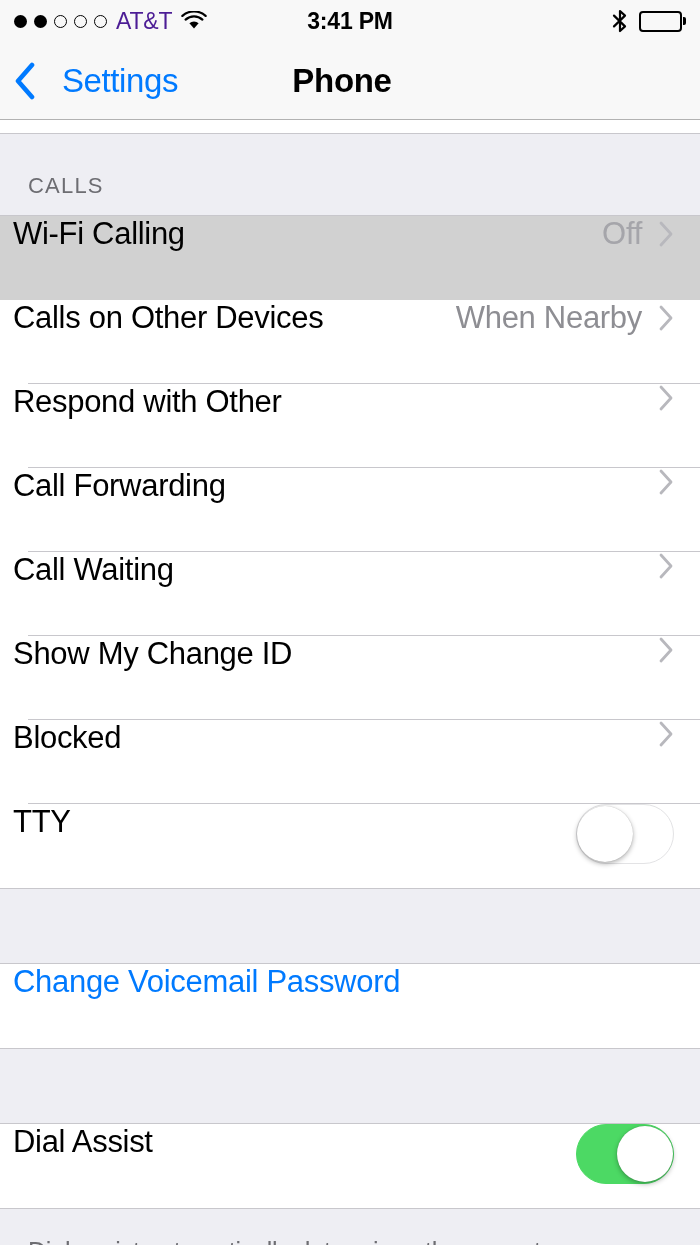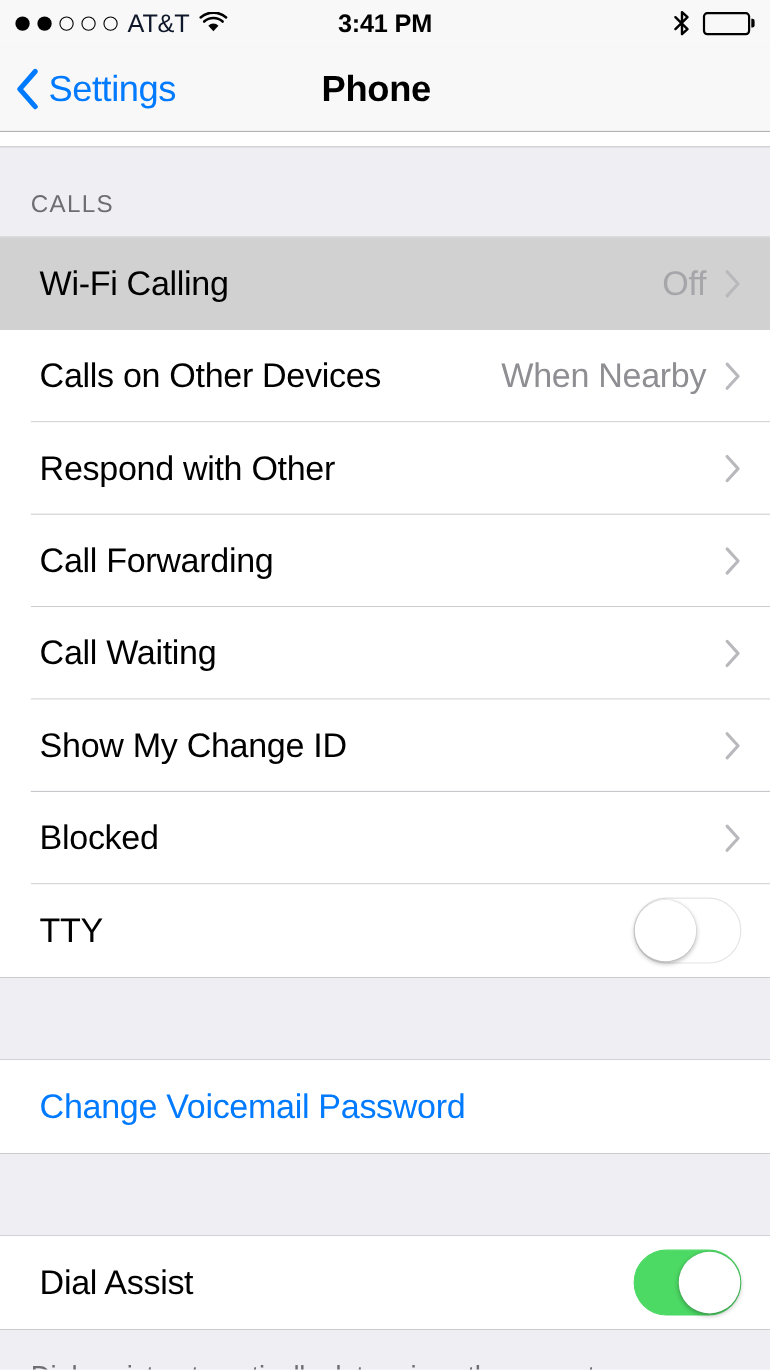--- a/index.html
+++ b/index.html
@@ -18,21 +18,21 @@
     background:#f8f8f8;
     display:flex; align-items:center;
     position:relative;
     padding:0 14px;
   }
   .sb-left { display:flex; align-items:center; gap:9px; }
   .dots { display:flex; align-items:center; gap:7px; }
   .dot { width:13px; height:13px; border-radius:50%; }
   .dot.filled { background:#000; }
   .dot.hollow { background:transparent; border:1.6px solid #000; }
-  .carrier { font-size:23px; color:#0f172a; letter-spacing:-0.2px; font-weight:400; }
+  .carrier { font-size:23px; color:#4c1d95; letter-spacing:-0.2px; font-weight:400; }
   .wifi { width:26px; height:20px; display:block; }
   .sb-center {
     position:absolute; left:0; right:0;
     text-align:center;
     font-size:23px; font-weight:700; color:#000;
     letter-spacing:-0.2px;
     pointer-events:none;
   }
   .sb-right {
     margin-left:auto; display:flex; align-items:center; gap:11px;
@@ -52,21 +52,21 @@
 
   
   .navbar {
     height:78px; width:100%;
     background:#f8f8f8;
     border-bottom:1px solid #b2b2b2;
     display:flex; align-items:center;
     position:relative;
   }
   .backbtn {
-    display:flex; align-items:center; gap:8px;
+    display:flex; align-items:center; gap:26px;
     padding-left:14px; cursor:pointer;
     position:relative; z-index:2;
   }
   .back-chev { width:22px; height:38px; display:block; }
   .back-label { font-size:33px; color:#007aff; letter-spacing:-0.4px; }
   .nav-title {
     position:absolute; left:0; right:16px; text-align:center;
     font-size:33px; font-weight:700; color:#000;
     letter-spacing:-0.3px; pointer-events:none;
   }
@@ -82,22 +82,22 @@
   .gap-calls { height:83px; position:relative; }
   .section-header {
     position:absolute; left:28px; bottom:16px;
     font-size:22px; color:#6d6d72; letter-spacing:1.2px;
   }
   .gap-plain { height:76px; }
 
   .group { background:#fff; }
   .row {
     height:84px; background:#fff;
-    display:flex; align-items:center;
-    padding:0 26px 0 36px;
+    display:flex; align-items:flex-start;
+    padding:0 26px 0 13px;
     position:relative; cursor:pointer;
   }
   .row.pressed { background:#d1d1d1; }
   .row.noborder { border:0; }
   .row .sep {
     position:absolute; left:28px; right:0; bottom:0;
     height:1px; background:#c8c7cc;
   }
   .row-label { font-size:31px; color:#000; letter-spacing:-0.3px; }
   .row-label.link { color:#007aff; }

